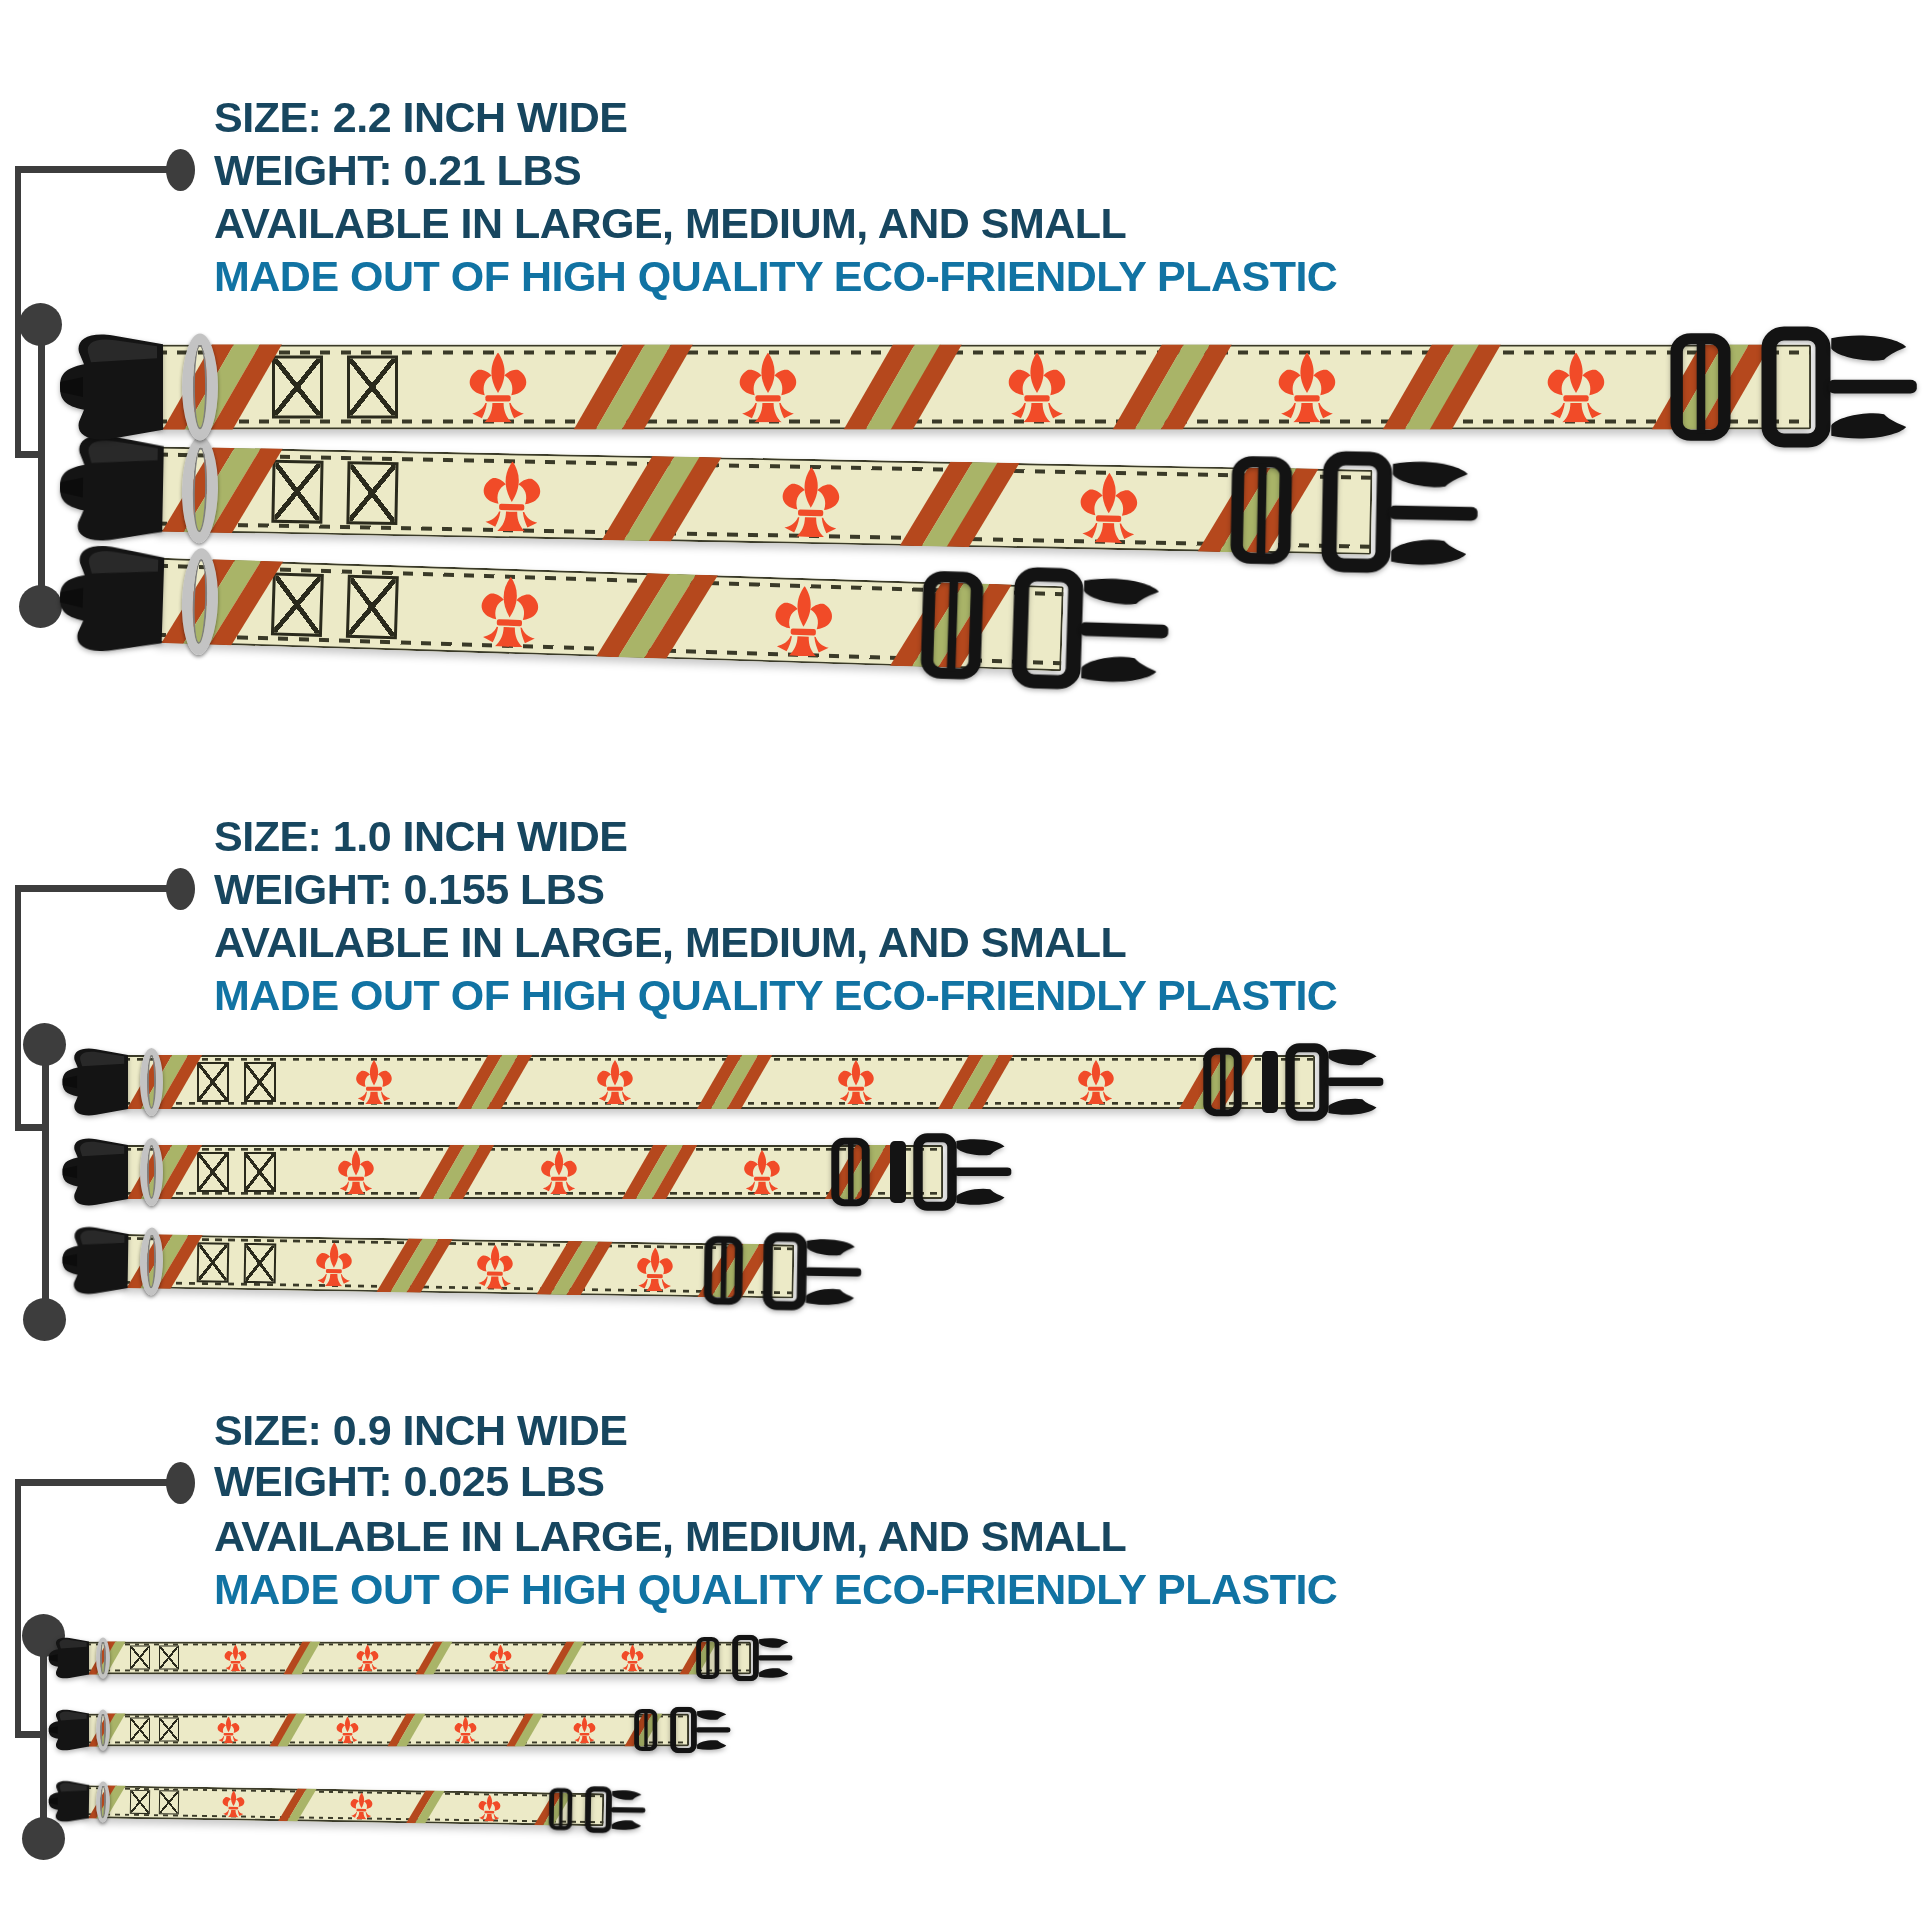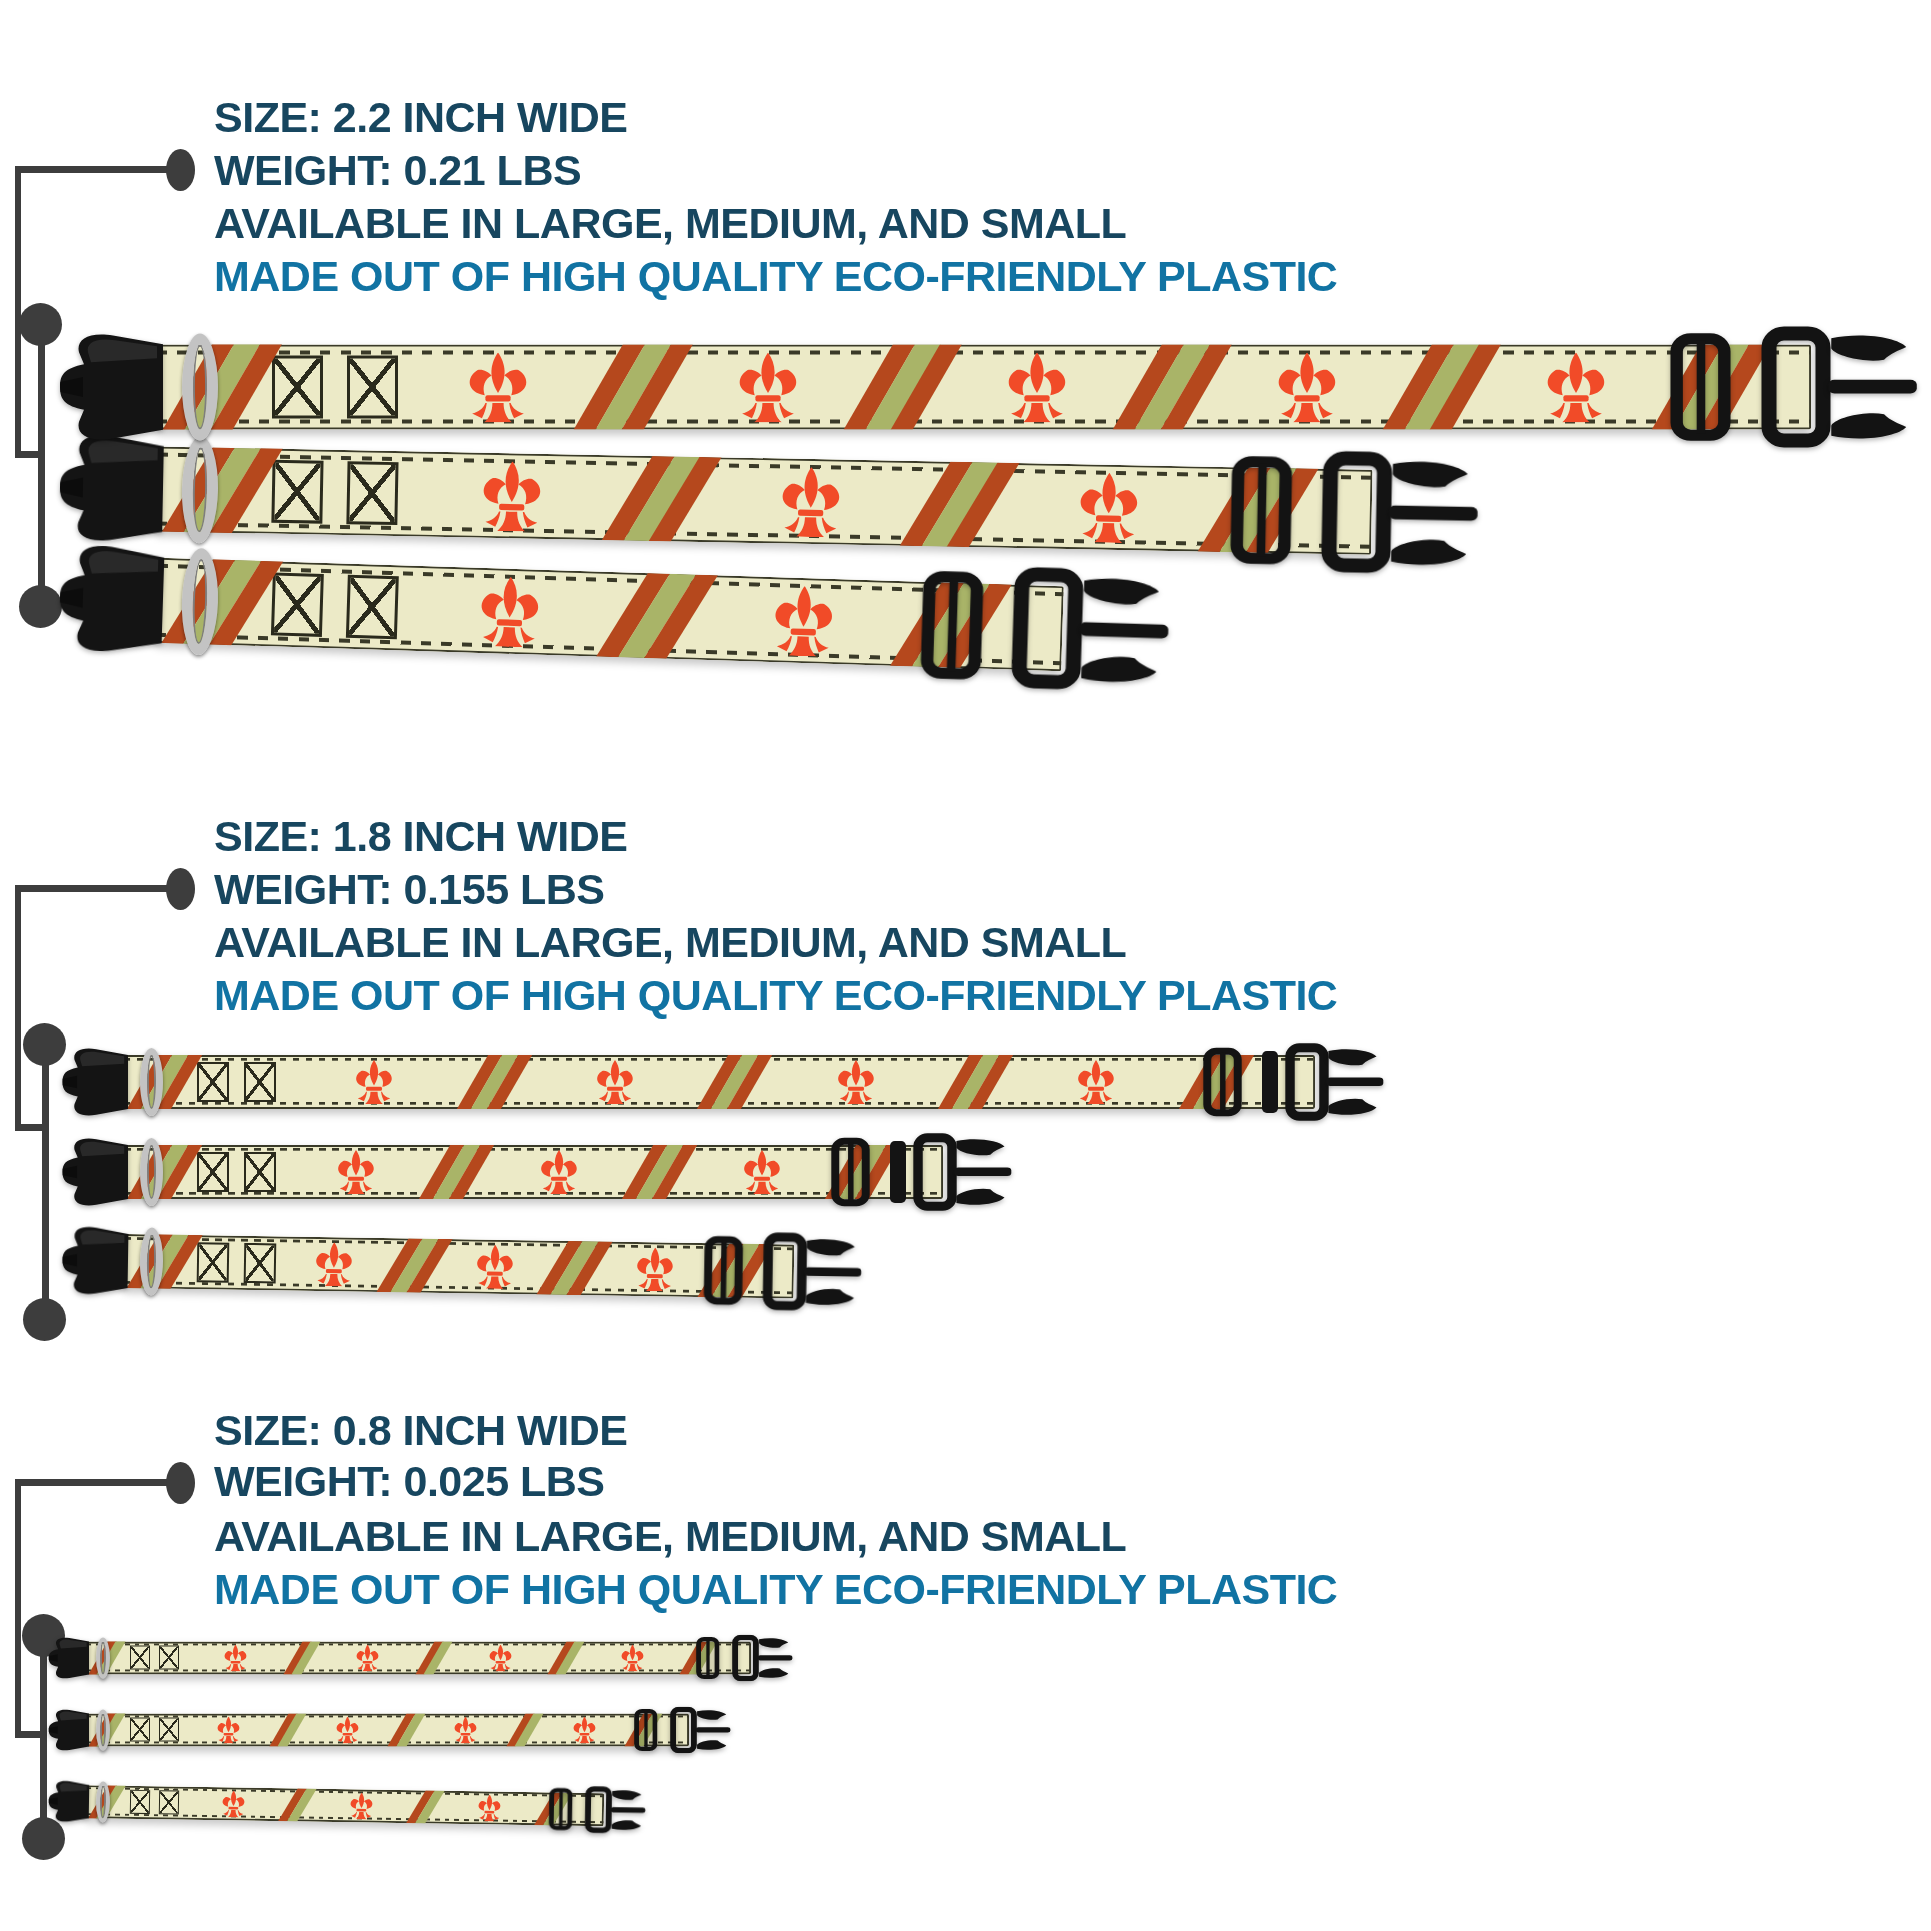--- a/index.html
+++ b/index.html
@@ -260,21 +260,21 @@
           <use href="#frame-sym"></use>
         </svg>
    <svg class="hw" style="right:0;width:95px;height:104px" viewBox="0 0 90 130" preserveAspectRatio="none">
           <use href="#prongs-sym"></use>
         </svg>
       </div>
   </section>
 
   
   <section>
-    <div class="spec" style="top:811px">SIZE: 1.8 INCH WIDE</div>
+    <div class="spec" style="top:811px">SIZE: 1.0 INCH WIDE</div>
     <div class="spec" style="top:864px">WEIGHT: 0.155 LBS</div>
     <div class="spec" style="top:917px">AVAILABLE IN LARGE, MEDIUM, AND SMALL</div>
     <div class="spec blue" style="top:970px">MADE OUT OF HIGH QUALITY ECO-FRIENDLY PLASTIC</div>
 
     <span class="ln" style="left:14.5px;top:885px;width:156px;height:6.8px"></span>
     <span class="dot" style="left:166px;top:868px;width:29px;height:42px"></span>
     <span class="ln" style="left:14.5px;top:885px;width:6.8px;height:245px"></span>
     <span class="ln" style="left:14.5px;top:1124px;width:32px;height:6.8px"></span>
     <span class="ln" style="left:42px;top:1045px;width:6.8px;height:274px"></span>
     <span class="dot" style="left:23px;top:1023px;width:43px;height:43px"></span>
@@ -444,21 +444,21 @@
           <use href="#frame-sym"></use>
         </svg>
    <svg class="hw" style="right:0;width:61px;height:66px" viewBox="0 0 90 130" preserveAspectRatio="none">
           <use href="#prongs-sym"></use>
         </svg>
       </div>
   </section>
 
   
   <section>
-    <div class="spec" style="top:1405px">SIZE: 0.8 INCH WIDE</div>
+    <div class="spec" style="top:1405px">SIZE: 0.9 INCH WIDE</div>
     <div class="spec" style="top:1456px">WEIGHT: 0.025 LBS</div>
     <div class="spec" style="top:1511px">AVAILABLE IN LARGE, MEDIUM, AND SMALL</div>
     <div class="spec blue" style="top:1564px">MADE OUT OF HIGH QUALITY ECO-FRIENDLY PLASTIC</div>
 
     <span class="ln" style="left:14.5px;top:1479px;width:156px;height:6.8px"></span>
     <span class="dot" style="left:166px;top:1462px;width:29px;height:42px"></span>
     <span class="ln" style="left:14.5px;top:1479px;width:6.8px;height:259px"></span>
     <span class="ln" style="left:14.5px;top:1731px;width:30px;height:6.8px"></span>
     <span class="ln" style="left:40px;top:1636px;width:6.8px;height:203px"></span>
     <span class="dot" style="left:22px;top:1614px;width:43px;height:43px"></span>

